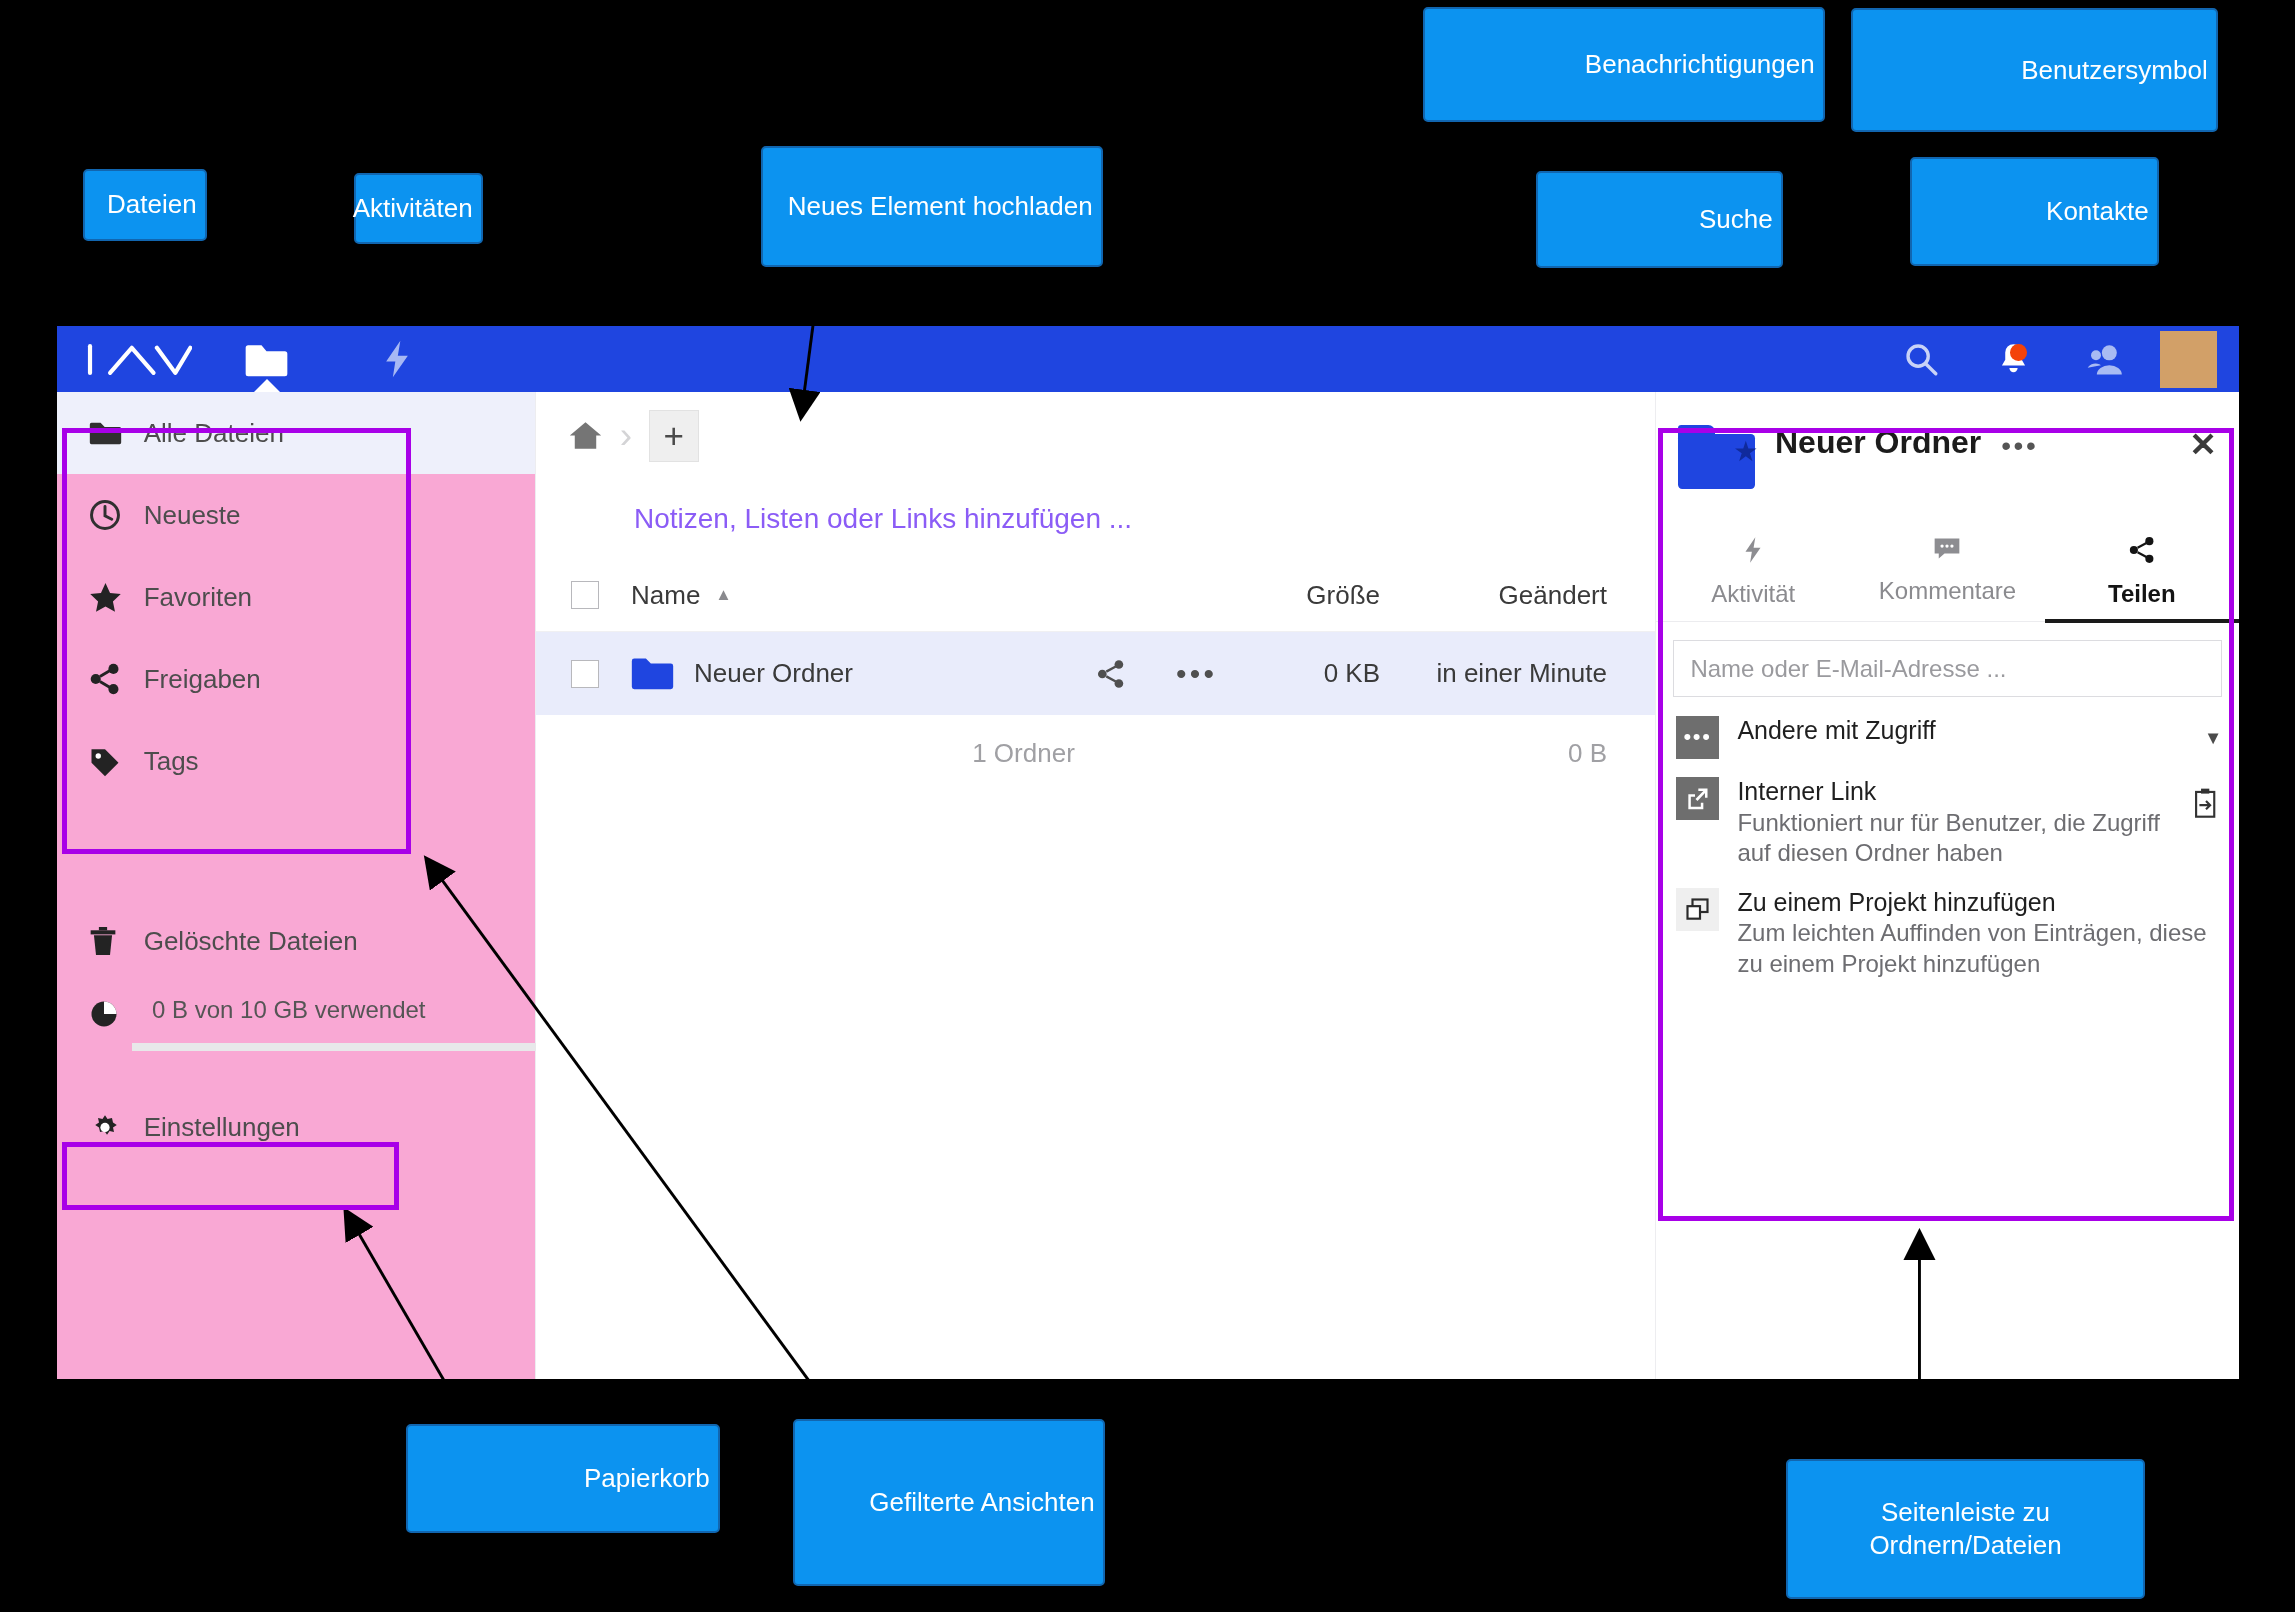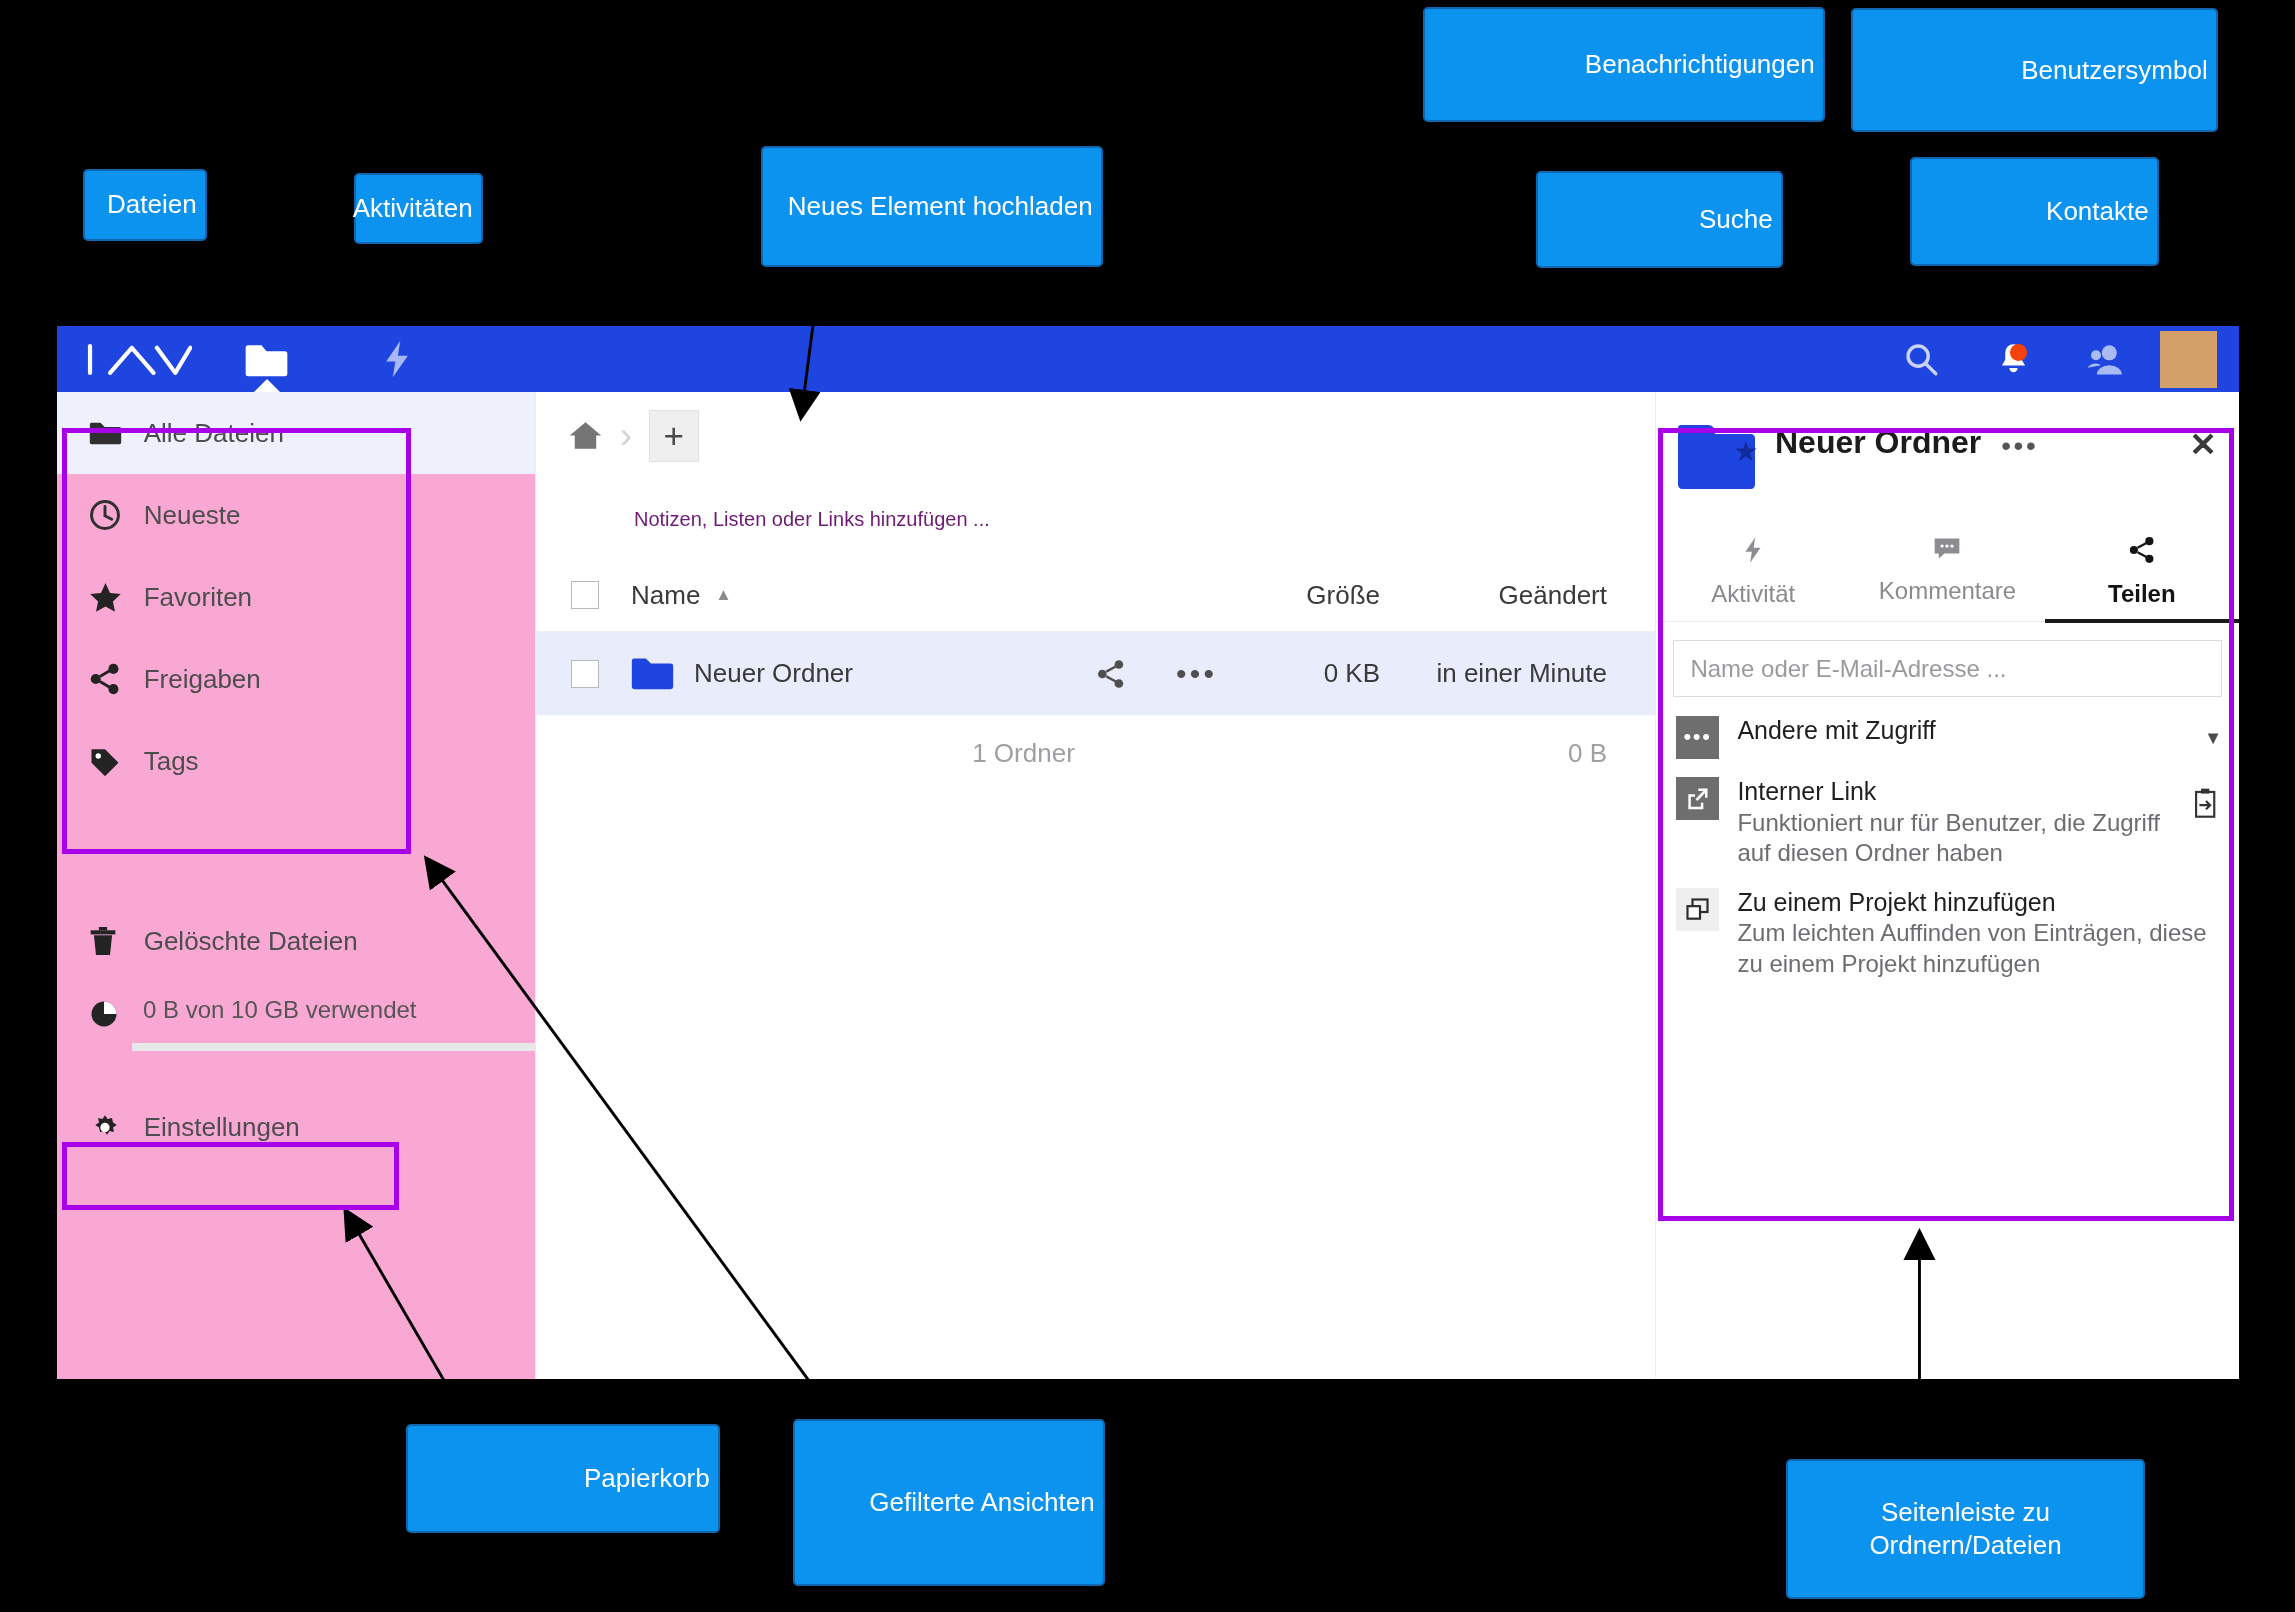--- a/index.html
+++ b/index.html
@@ -81,34 +81,34 @@
   
   .side-item {
     display:flex; align-items:center; height:82px; padding-left:32px;
     color:#4d4d4d; font-size:26px;
   }
   .side-item.active { background:#eef0fb; }
   .side-ico { width:43px; display:flex; align-items:center; justify-content:flex-start; color:#3b3b3b; }
   .side-label { margin-left:11.7px; }
 
   #quota-row { display:flex; align-items:flex-start; padding-left:32px; margin-top:10px; }
-  #quota-text { font-size:24px; color:#555; margin-left:11px; }
+  #quota-text { font-size:24px; color:#555; margin-left:20px; }
   #quota-bar { height:8.3px; background:#e8e8ea; width:451px; margin-top:13.4px; }
   #settings-row { display:flex; align-items:center; padding-left:32px; margin-top:35px; }
 
   
   #breadcrumb { display:flex; align-items:center; height:87px; padding-left:32px; gap:5px; }
   .bc-sep { color:#d4d4d6; font-size:37px; font-weight:300; margin:0 11.7px; }
   #plus-btn {
     width:50px; height:52px; background:#efefef; border:0.8px solid #e2e2e2;
     display:flex; align-items:center; justify-content:center;
     color:#4a4a4a; font-size:35px; line-height:1;
   }
   #note-placeholder {
-    padding-left:98px; color:#701a75; font-size:20px; height:80px;
+    padding-left:98px; color:#8b5cf6; font-size:28px; height:80px;
     display:flex; align-items:center;
   }
   #table { width:100%; }
   .trow { display:flex; align-items:center; height:73px; }
   .thead { color:#555; font-size:26px; border-bottom:0.8px solid #f0f0f2; }
   .cb { width:65px; display:flex; align-items:center; justify-content:center; padding-left:33px;}
   .cbox { width:28px; height:28px; border:1.7px solid #b8b8bc; background:#fff; }
   .c-name { flex:1; display:flex; align-items:center; font-size:26px; color:#3a3a3a; padding-left:30px;}
   .c-actions { width:167px; display:flex; align-items:center; gap:50px; color:#5b5b5b; }
   .c-size { width:117px; text-align:right; font-size:26px; color:#3a3a3a; }

